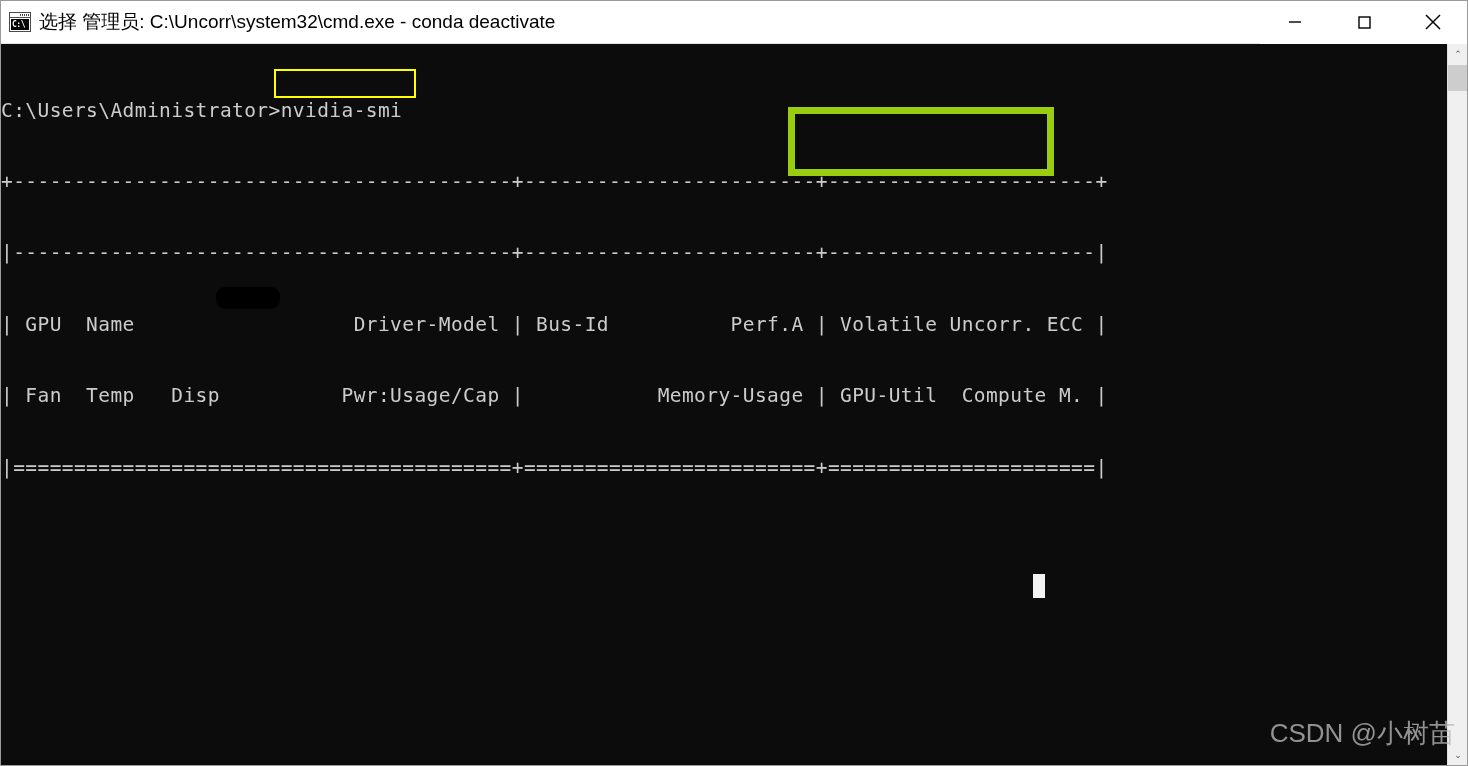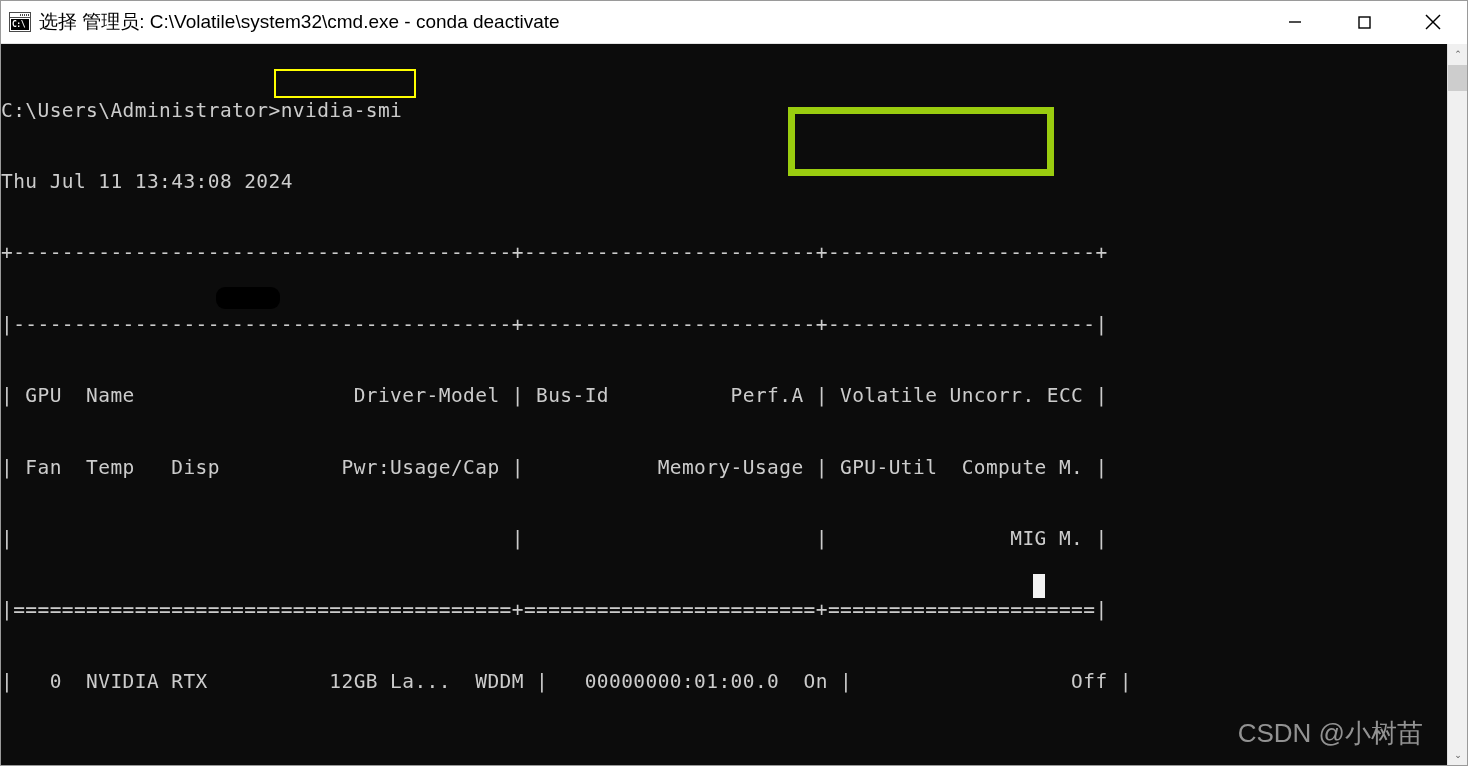--- a/index.html
+++ b/index.html
@@ -120,21 +120,21 @@
   #sb-down { position: absolute; bottom: 0; left: 0; }
   #sb-thumb {
     position: absolute; left: 0; top: 21px;
     width: 20px; height: 26px;
     background: #cdcdcd;
   }
 
   
   #watermark {
     position: absolute;
-    right: 44px; bottom: 14px;
+    right: 12px; bottom: 14px;
     color: #b8b8b8;
     font-size: 26px;
     font-family: "Liberation Sans", sans-serif;
     opacity: 0.78;
     white-space: nowrap;
   }
 
   
   #redact {
     position: absolute;
@@ -147,21 +147,21 @@
 </head>
 <body>
 
 <div id="app">
 
   <div id="titlebar">
     <div id="title-icon">
       <div class="bar"></div>
       <div class="scr">C:\</div>
     </div>
-    <div id="title-text">选择 管理员: C:\Volatile\system32\cmd.exe - conda  deactivate</div>
+    <div id="title-text">选择 管理员: C:\Uncorr\system32\cmd.exe - conda  deactivate</div>
     <div id="win-controls">
       <div class="win-btn">
         <svg width="20" height="20" viewBox="0 0 20 20">
           <line x1="4" y1="10" x2="16" y2="10" stroke="#000" stroke-width="1.4"></line>
         </svg>
       </div>
       <div class="win-btn">
         <svg width="20" height="20" viewBox="0 0 20 20">
           <rect x="5" y="5" width="11" height="11" fill="none" stroke="#000" stroke-width="1.4"></rect>
         </svg>
@@ -170,28 +170,25 @@
         <svg width="22" height="22" viewBox="0 0 22 22">
           <line x1="4" y1="4" x2="18" y2="18" stroke="#000" stroke-width="1.5"></line>
           <line x1="18" y1="4" x2="4" y2="18" stroke="#000" stroke-width="1.5"></line>
         </svg>
       </div>
     </div>
   </div>
 
   <div id="console">
     <div class="line">C:\Users\Administrator&gt;nvidia-smi</div>
-    <div class="line">Thu Jul 11 13:43:08 2024</div>
     <div class="line">+-----------------------------------------+------------------------+----------------------+</div>
     <div class="line">|-----------------------------------------+------------------------+----------------------|</div>
     <div class="line">| GPU  Name                  Driver-Model | Bus-Id          Perf.A | Volatile Uncorr. ECC |</div>
     <div class="line">| Fan  Temp   Disp          Pwr:Usage/Cap |           Memory-Usage | GPU-Util  Compute M. |</div>
-    <div class="line">|                                         |                        |               MIG M. |</div>
     <div class="line">|=========================================+========================+======================|</div>
-    <div class="line">|   0  NVIDIA RTX          12GB La...  WDDM |   00000000:01:00.0  On |                  Off |</div>
     
     
     
     
     
     
     
     
     
     

